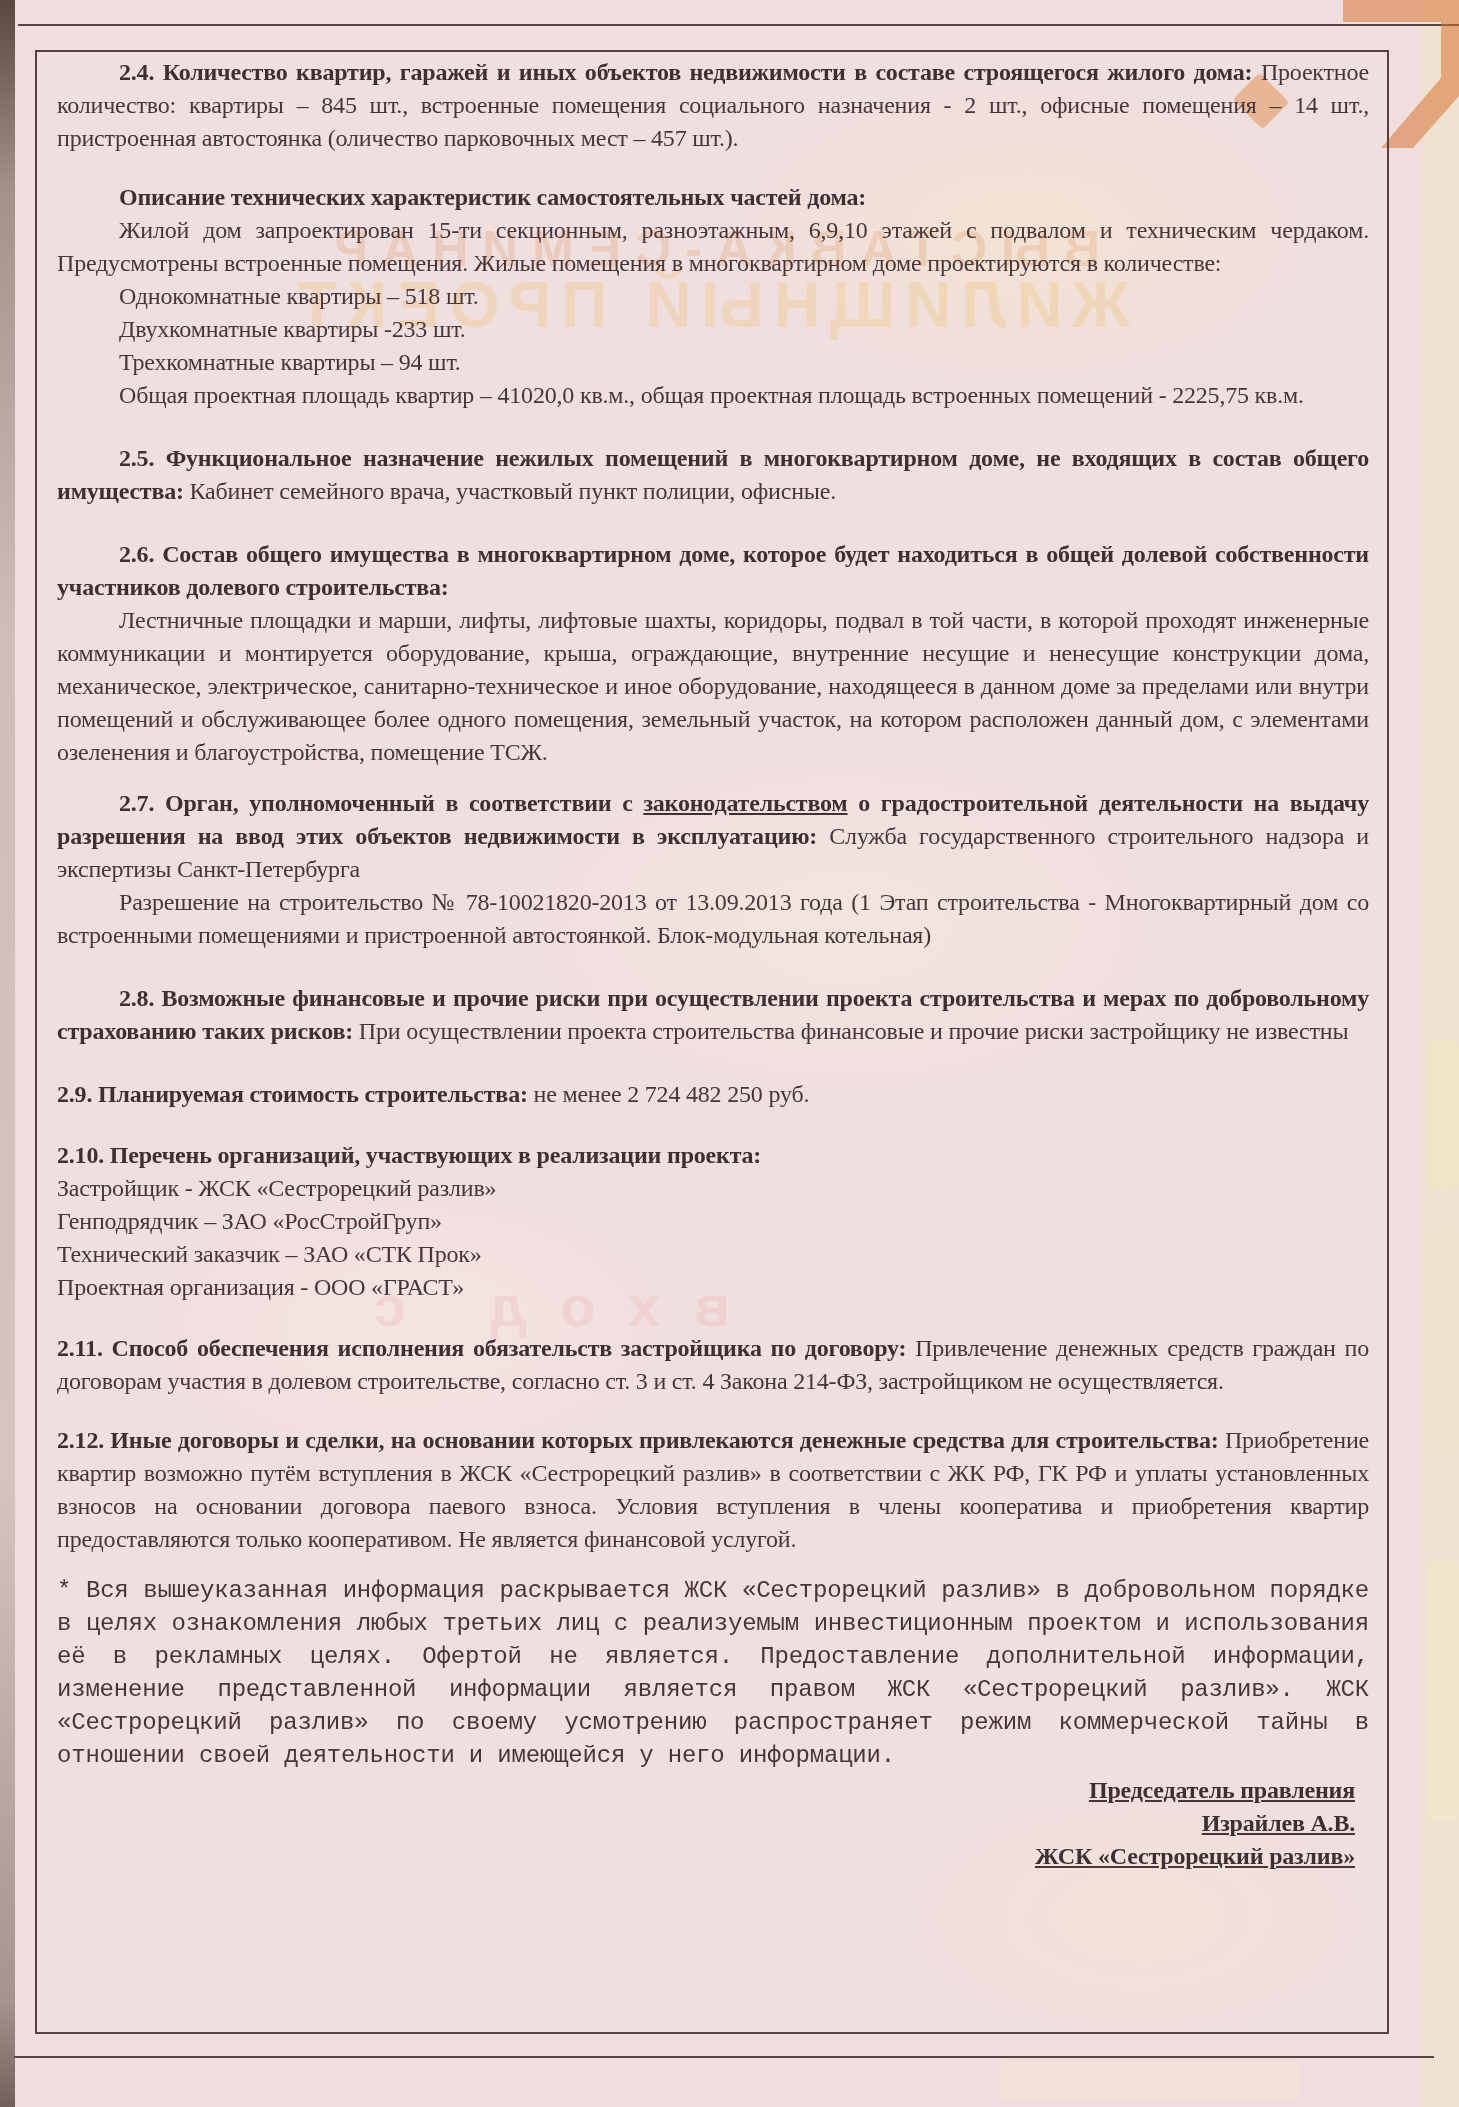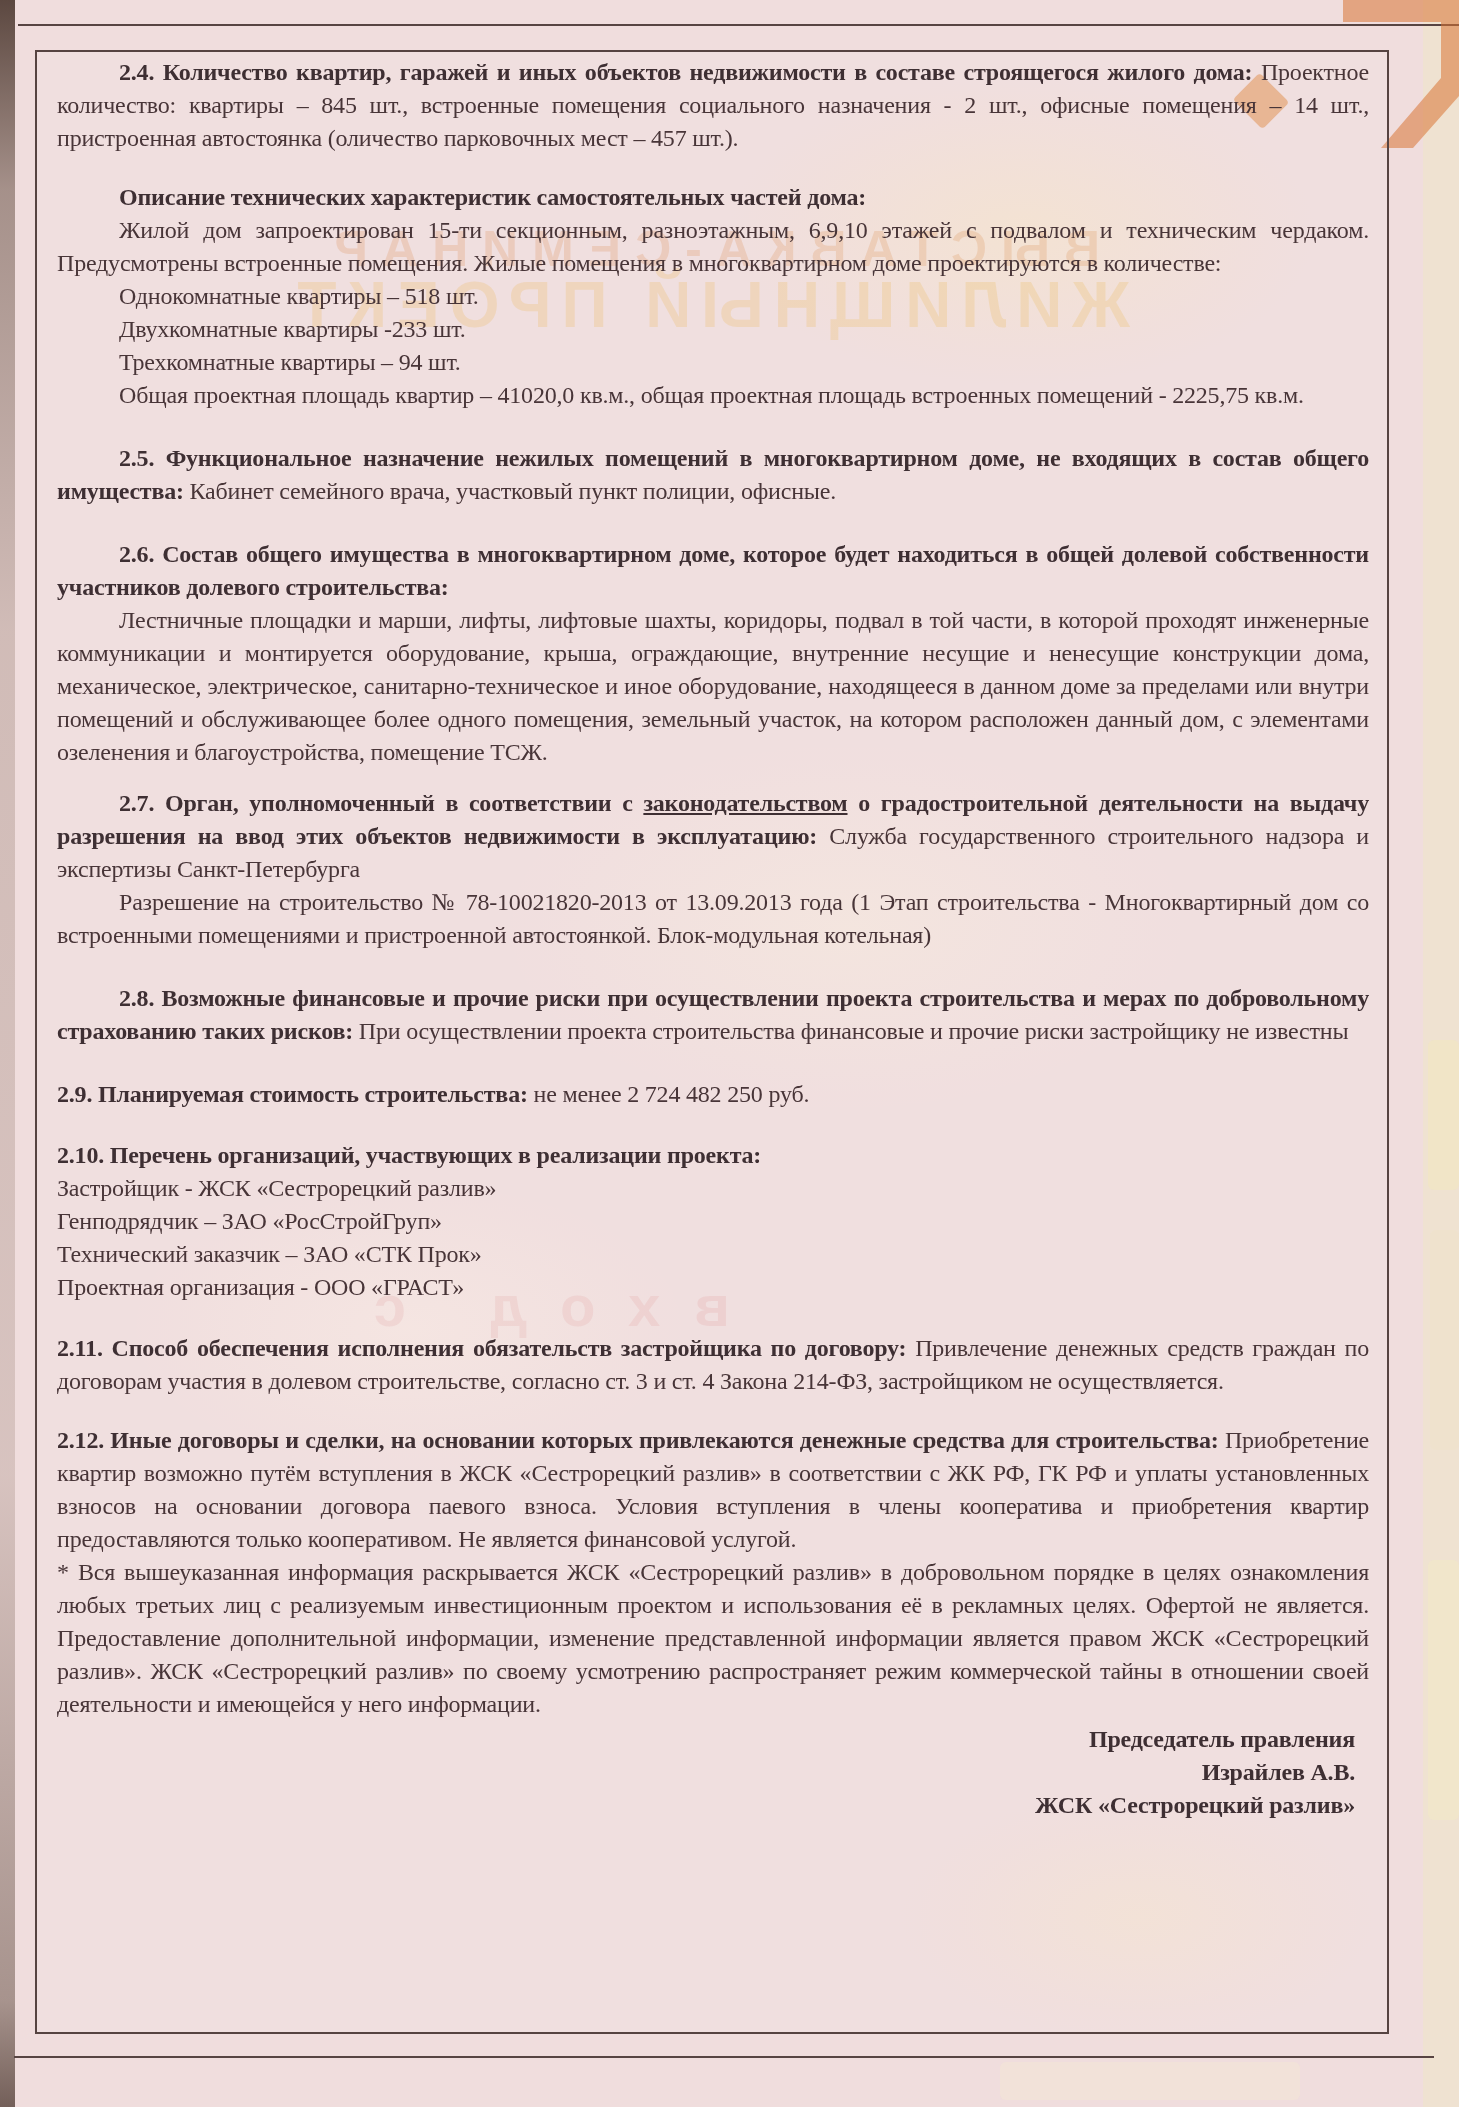--- a/index.html
+++ b/index.html
@@ -45,22 +45,22 @@
   .u{text-decoration:underline;}
   .gap-b{margin-top:26px;}
   .gap-c{margin-top:30px;}
   .gap-d{margin-top:30px;}
   .gap-e{margin-top:18px;}
   .gap-f{margin-top:30px;}
   .gap-g{margin-top:30px;}
   .gap-h{margin-top:28px;}
   .gap-i{margin-top:28px;}
   .gap-j{margin-top:26px;}
-  .gap-k{}
-  .signature{margin-top:2px;text-align:right;padding-right:14px;}
+  .gap-k{margin-top:18px;font-family:Liberation Mono, monospace;}
+  .signature{margin-top:2px;text-align:right;padding-right:14px;text-decoration:underline;}
   .sig{margin:0;font-weight:bold;color:#3e2f33;}
   
   .bleed{
     position:absolute;font-weight:bold;white-space:nowrap;
     transform:scaleX(-1);transform-origin:center;
     font-family:"Liberation Sans","DejaVu Sans",sans-serif;
     pointer-events:none;
   }
   .bleed-1{left:140px;top:220px;width:960px;font-size:50px;letter-spacing:14px;color:rgba(213,129,58,.22);}
   .bleed-2{left:150px;top:268px;width:980px;font-size:64px;letter-spacing:10px;color:rgba(236,184,88,.27);}

